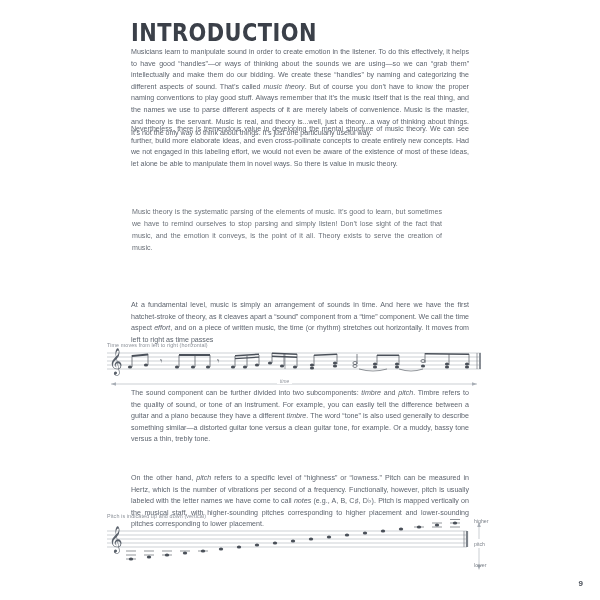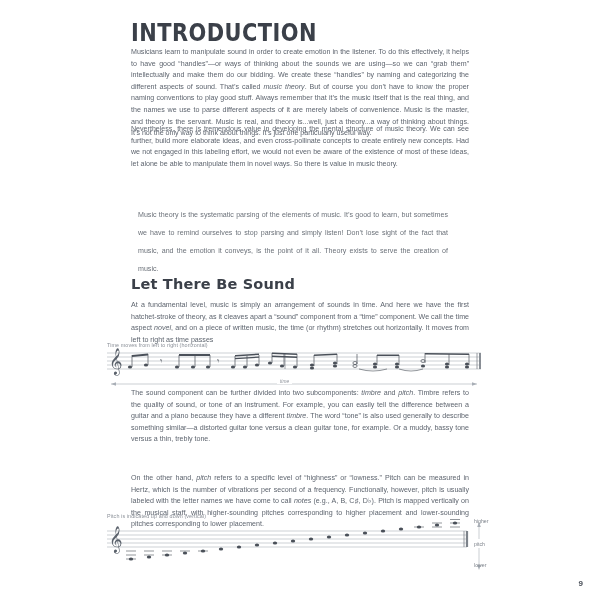--- a/index.html
+++ b/index.html
@@ -45,25 +45,25 @@
     font-size: 7.1px;
     line-height: 11.6px;
     text-align: justify;
     color: #5d646e;
   }
   .p1 { top: 47px; }
   .p2 { top: 124px; }
 
   .callout {
     position: absolute;
-    left: 138px;
+    left: 132px;
     width: 310px;
     top: 206px;
     font-size: 7.1px;
-    line-height: 18px;
+    line-height: 12px;
     text-align: justify;
     color: #6b7179;
   }
 
   .section-title {
     position: absolute;
     left: 131px;
     top: 276px;
     font-size: 14.5px;
     font-weight: 800;
@@ -128,23 +128,22 @@
 
 <div class="page">
 
   <div class="chapter-title">INTRODUCTION</div>
 
   <div class="body-col p1">Musicians learn to manipulate sound in order to create emotion in the listener. To do this effectively, it helps to have good “handles”—or ways of thinking about the sounds we are using—so we can “grab them” intellectually and make them do our bidding. We create these “handles” by naming and categorizing the different aspects of sound. That’s called <em>music theory</em>. But of course you don’t have to know the proper naming conventions to play good stuff. Always remember that it’s the music itself that is the real thing, and the names we use to parse different aspects of it are merely labels of convenience. Music is the master, and theory is the servant. Music is real, and theory is...well, just a theory...a way of thinking about things. It’s not the only way to think about things. It’s just one particularly useful way.</div>
   <div class="body-col p2">Nevertheless, there is tremendous value in developing the mental structure of music theory. We can see further, build more elaborate ideas, and even cross-pollinate concepts to create entirely new concepts. Had we not engaged in this labeling effort, we would not even be aware of the existence of most of these ideas, let alone be able to manipulate them in novel ways. So there is value in music theory.</div>
 
   <div class="callout">Music theory is the systematic parsing of the elements of music. It’s good to learn, but sometimes we have to remind ourselves to stop parsing and simply listen! Don’t lose sight of the fact that music, and the emotion it conveys, is the point of it all. Theory exists to serve the creation of music.</div>
 
-  <div class="section-title">Let There Be Sound</div>
-
-  <div class="body-col p3">At a fundamental level, music is simply an arrangement of sounds in time. And here we have the first hatchet-stroke of theory, as it cleaves apart a “sound” component from a “time” component. We call the time aspect <em>novel</em>, and on a piece of written music, the time (or rhythm) stretches out horizontally. It moves from left to right as time passes</div>
+
+  <div class="body-col p3">At a fundamental level, music is simply an arrangement of sounds in time. And here we have the first hatchet-stroke of theory, as it cleaves apart a “sound” component from a “time” component. We call the time aspect <em>effort</em>, and on a piece of written music, the time (or rhythm) stretches out horizontally. It moves from left to right as time passes</div>
 
   <div class="fig-caption cap-time">Time moves from left to right (horizontal)</div>
 
   <div class="figure fig-time">
     <svg width="383" height="44" viewBox="0 0 383 44">
       <g stroke="#9aa0a8" stroke-width="0.5">
         <line x1="0" y1="5" x2="374" y2="5"></line>
         <line x1="0" y1="9" x2="374" y2="9"></line>
         <line x1="0" y1="13" x2="374" y2="13"></line>
         <line x1="0" y1="17" x2="374" y2="17"></line>

